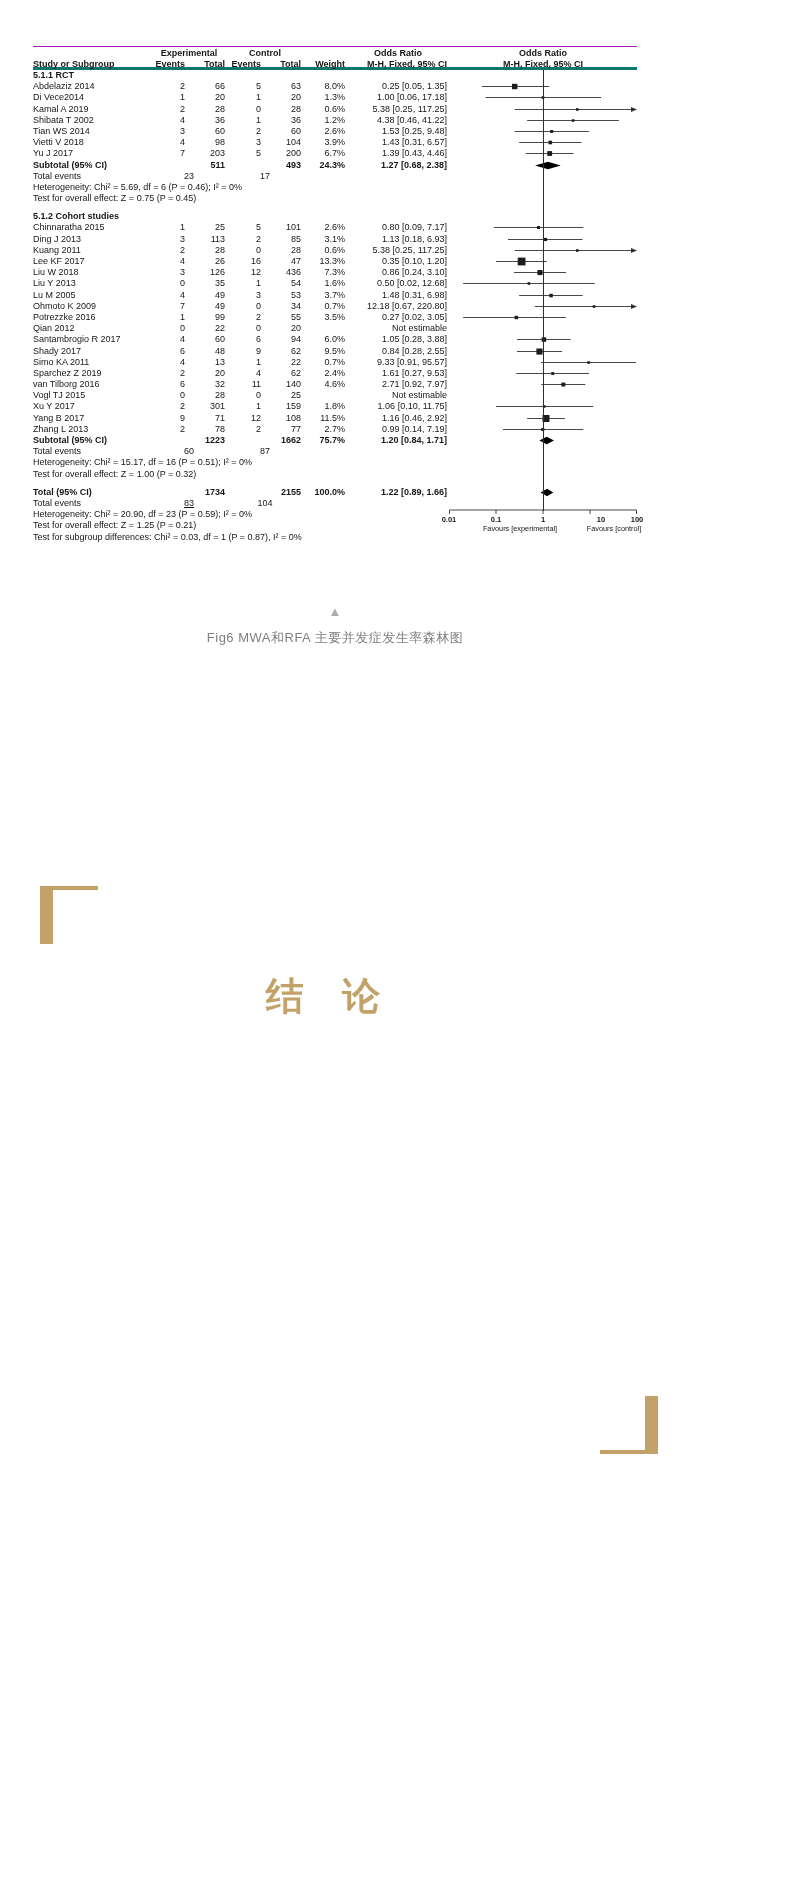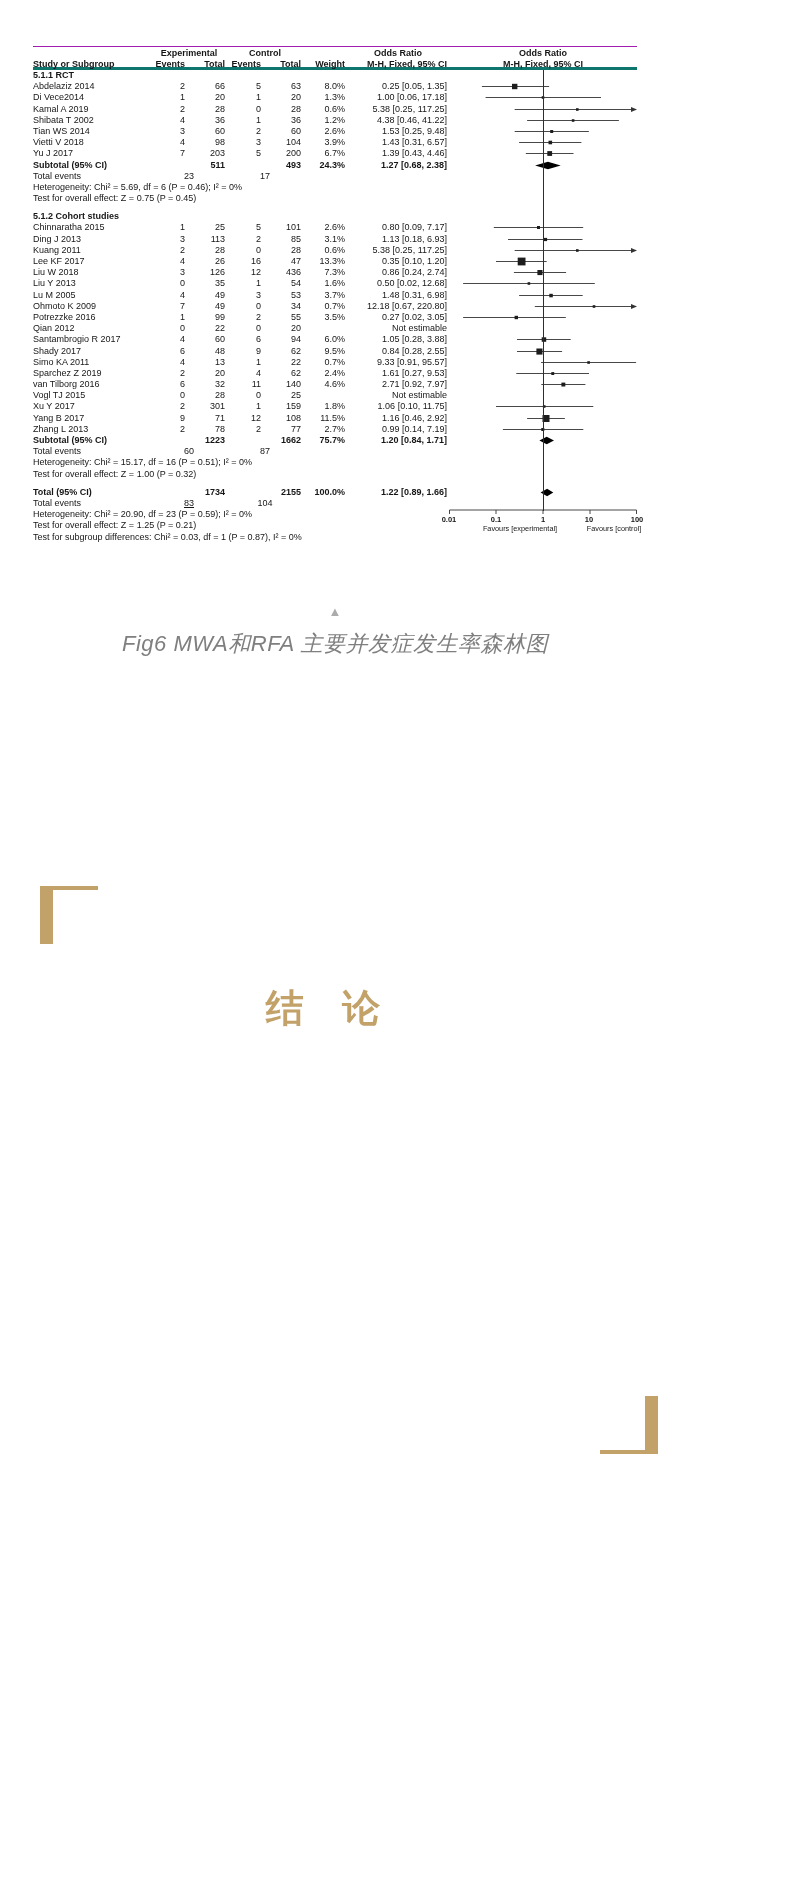--- a/index.html
+++ b/index.html
@@ -25,21 +25,21 @@
   .f-axis { width:188px; position:relative; }
   .axis-labels { position:relative; height:9px; font-size:7.5px; font-weight:700;padding-left:44px; }
   .axis-labels span { position:absolute; transform:translateX(-50%); }
   .favours { position:relative; height:10px; font-size:7.3px; }
   .favours span { position:absolute; transform:translateX(-50%); white-space:nowrap;padding-left:48px; }
   .mark { display:block; }
 
   
   .fig-center { width:670px; text-align:center; }
   .collapse-tri { margin-top:62px; color:#ababab; font-size:13px; line-height:14px; }
-  .fig-caption { margin-top:10px; font-size:22px; color:var(--cap); letter-spacing:0.5px;font-style:italic; }
+  .fig-caption { margin-top:10px; font-size:13px; color:var(--cap); letter-spacing:0.5px; }
 
   
   .concl-title { margin:324px 140px 0 0; text-align:center; font-size:38px; font-weight:700;
                  color:var(--gold); letter-spacing:14px; }
   .concl-body { margin:22px 140px 0 75px; font-size:29.5px; line-height:52px; color:var(--gold);
                 letter-spacing:1.2px; text-align:left; }
 
   
   .bk { position:absolute; }
   .bk-tl { left:40px; top:886px; width:58px; height:58px; }
@@ -284,21 +284,21 @@
           </svg>
         </div>
       </div>
       <div class="f-row">
         <div class="fc fc-study">Liu W 2018</div>
         <div class="fc num">3</div>
         <div class="fc num">126</div>
         <div class="fc num">12</div>
         <div class="fc num">436</div>
         <div class="fc num">7.3%</div>
-        <div class="fc num">0.86 [0.24, 2.74]</div>
+        <div class="fc num">0.86 [0.24, 3.10]</div>
         <div class="fc fc-plot">
           <svg width="188" height="11" class="mark">
             <line x1="64.9" x2="117.1" y1="5.5" y2="5.5" stroke="#333" stroke-width="0.9"></line>
             <rect x="88.4" y="3.0" width="5.1" height="5.1" fill="#1d1d1d"></rect>
           </svg>
         </div>
       </div>
       <div class="f-row">
         <div class="fc fc-study">Liu Y 2013</div>
         <div class="fc num">0</div>
@@ -555,21 +555,21 @@
             <line x1="0.5" x2="0.5" y1="1" y2="5" stroke="#333" stroke-width="0.9"></line>
             <line x1="47" x2="47" y1="1" y2="5" stroke="#333" stroke-width="0.9"></line>
             <line x1="94" x2="94" y1="1" y2="5" stroke="#333" stroke-width="0.9"></line>
             <line x1="141" x2="141" y1="1" y2="5" stroke="#333" stroke-width="0.9"></line>
             <line x1="187.5" x2="187.5" y1="1" y2="5" stroke="#333" stroke-width="0.9"></line>
           </svg>
           <div class="axis-labels">
             <span style="left: 0px;">0.01</span>
             <span style="left: 47px;">0.1</span>
             <span style="left: 94px;">1</span>
-            <span style="left: 140px;">10</span>
+            <span style="left: 152px;">10</span>
             <span style="left: 188px;">100</span>
           </div>
           <div class="favours">
             <span style="left: 47px;">Favours [experimental]</span>
             <span style="left: 141px;">Favours [control]</span>
           </div>
         </div>
       </div>
       <div class="vline" style="left: 509.5px; top: 24px; height: 441px;"></div>
     </div>

